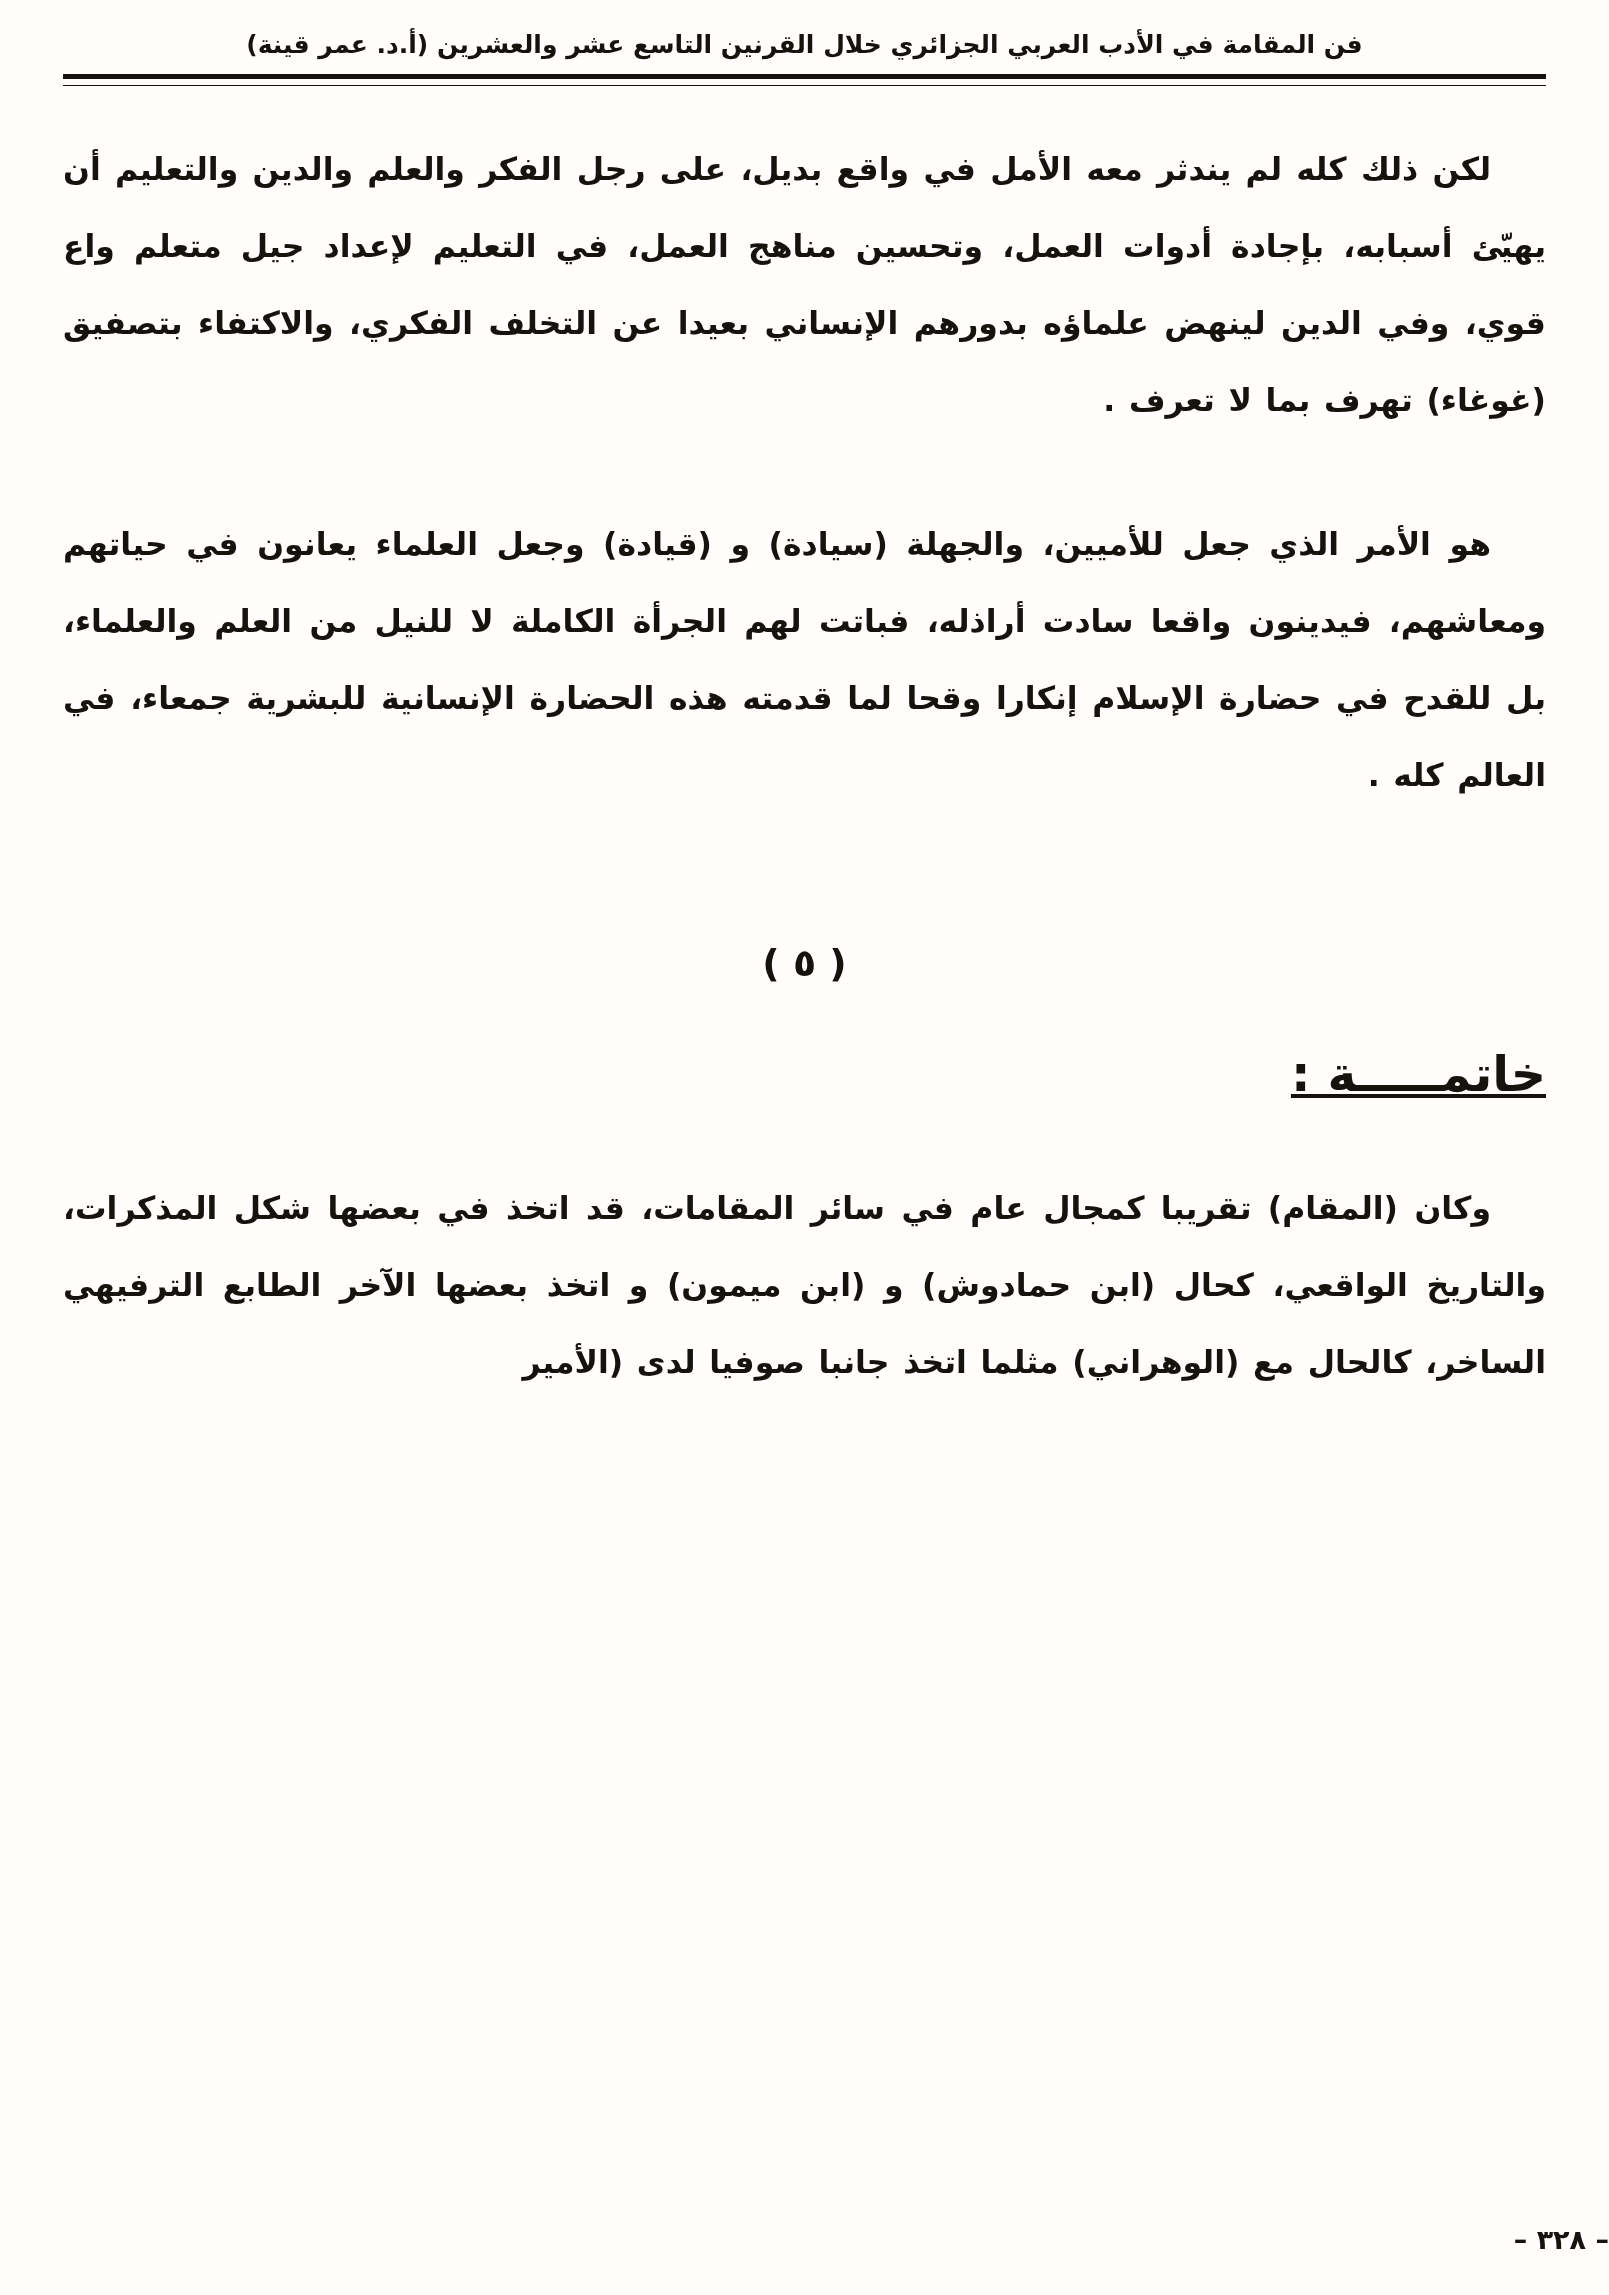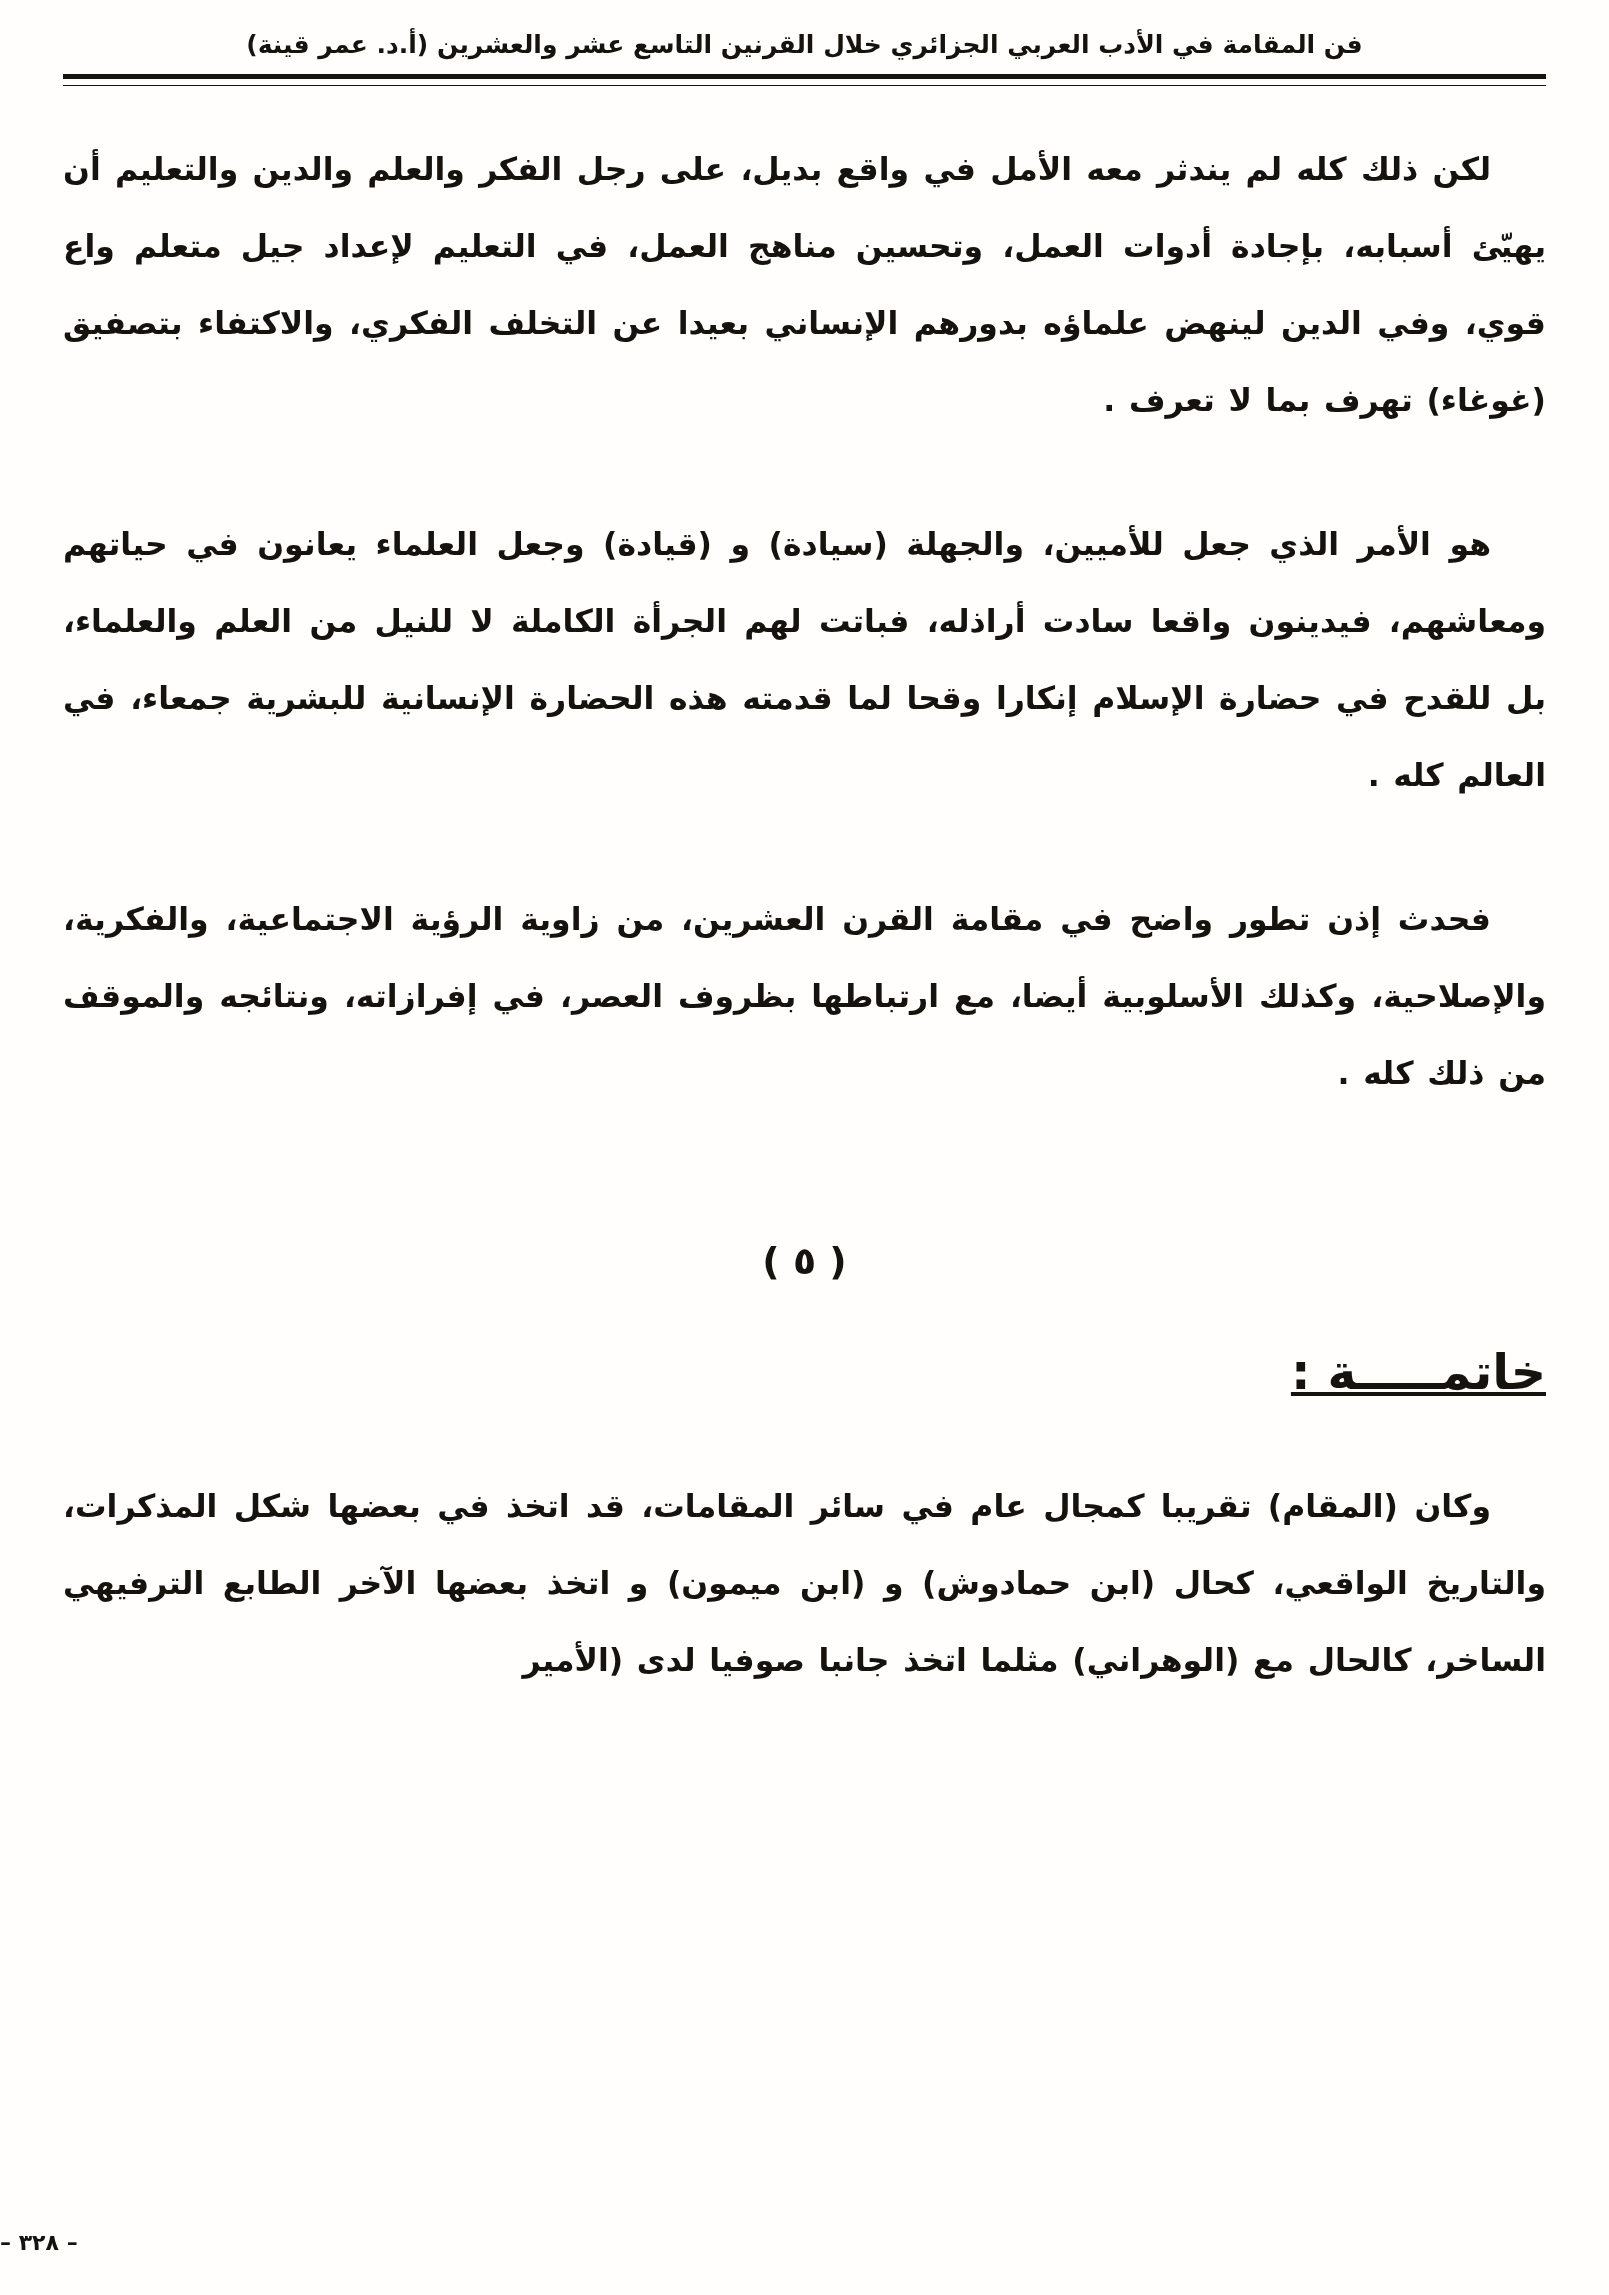--- a/index.html
+++ b/index.html
@@ -66,22 +66,22 @@
     line-height: 1;
     text-decoration: underline;
   }
 
   
   .page-footer {
     position: absolute;
     left: 0;
     right: 0;
     bottom: 40px;
-    text-align: left;
-    font-size: 22px;
+    text-align: right;
+    font-size: 27px;
     font-weight: 700;
     letter-spacing: 1.4px;
   }
 </style>
 </head>
 <body>
 
 <div class="page">
 
   <header class="page-header">
@@ -91,21 +91,20 @@
       <div class="rule thin"></div>
     </div>
   </header>
 
   <main class="page-body">
 
     <p class="para">لكن ذلك كله لم يندثر معه الأمل في واقع بديل، على رجل الفكر والعلم والدين والتعليم أن يهيّئ أسبابه، بإجادة أدوات العمل، وتحسين مناهج العمل، في التعليم لإعداد جيل متعلم واع قوي، وفي الدين لينهض علماؤه بدورهم الإنساني بعيدا عن التخلف الفكري، والاكتفاء بتصفيق (غوغاء) تهرف بما لا تعرف .</p>
 
     <p class="para">هو الأمر الذي جعل للأميين، والجهلة (سيادة) و (قيادة) وجعل العلماء يعانون في حياتهم ومعاشهم، فيدينون واقعا سادت أراذله، فباتت لهم الجرأة الكاملة لا للنيل من العلم والعلماء، بل للقدح في حضارة الإسلام إنكارا وقحا لما قدمته هذه الحضارة الإنسانية للبشرية جمعاء، في العالم كله .</p>
 
-    <p class="para">فحدث إذن تطور واضح في مقامة القرن العشرين، من زاوية الرؤية الاجتماعية، والفكرية، والإصلاحية، وكذلك الأسلوبية أيضا، مع ارتباطها بظروف العصر، في إفرازاته، ونتائجه والموقف من ذلك كله .</p>
 
     <div class="section-number">( ٥ )</div>
 
     <div class="conclusion-heading">خاتمـــــة :</div>
 
 
     <p class="para">وكان (المقام) تقريبا كمجال عام في سائر المقامات، قد اتخذ في بعضها شكل المذكرات، والتاريخ الواقعي، كحال (ابن حمادوش) و (ابن ميمون) و اتخذ بعضها الآخر الطابع الترفيهي الساخر، كالحال مع (الوهراني) مثلما اتخذ جانبا صوفيا لدى (الأمير</p>
 
   </main>
 

